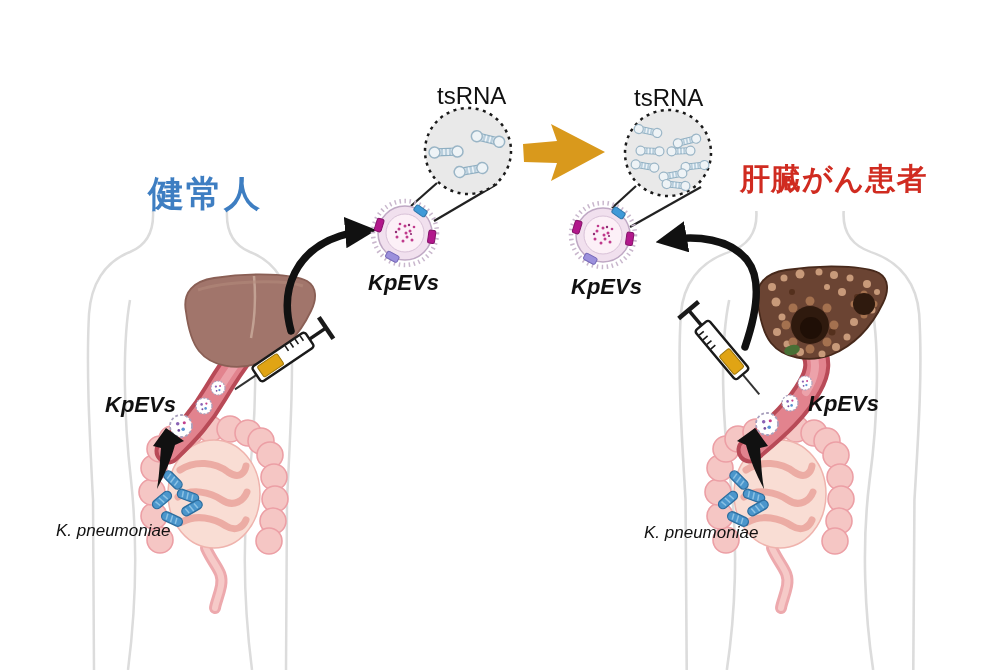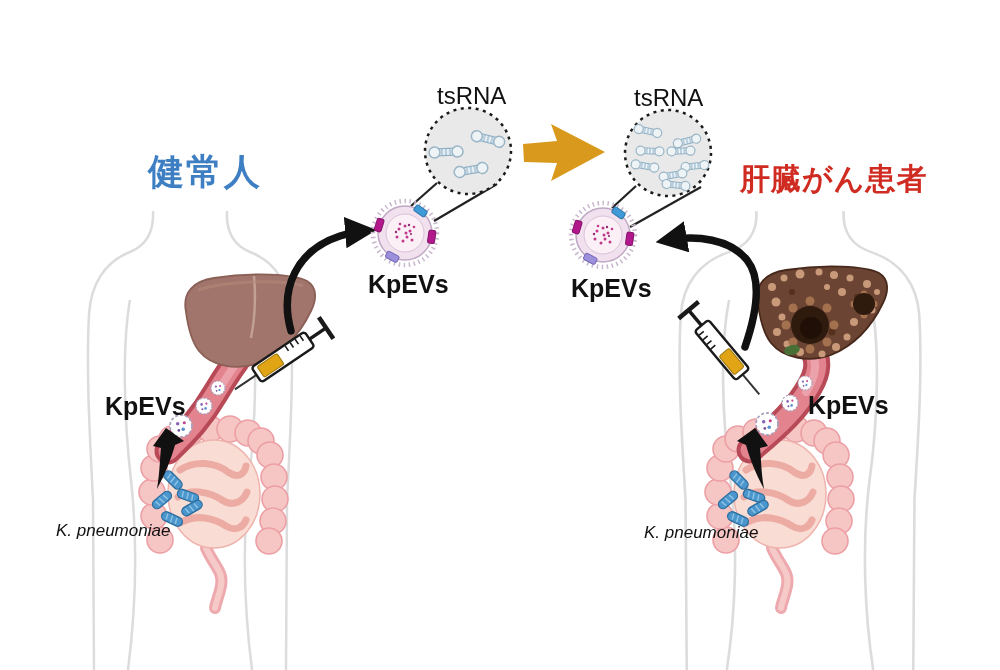--- a/index.html
+++ b/index.html
@@ -3,21 +3,21 @@
 <meta charset="utf-8">
 <style>
   html,body{margin:0;padding:0;background:#fff;}
   .stage{position:relative;width:1000px;height:670px;background:#ffffff;overflow:hidden;
          font-family:"Liberation Sans",sans-serif;}
   .stage svg{position:absolute;left:0;top:0;}
   .lbl{position:absolute;white-space:nowrap;color:#111;line-height:1;}
   .lbl-title-healthy{font-size:36px;font-weight:600;color:#3e7ec2;letter-spacing:2px;}
   .lbl-title-patient{font-size:30px;font-weight:600;color:#d02b20;letter-spacing:1px;}
   .lbl-tsrna{font-size:24px;font-weight:400;}
-  .lbl-kpevs{font-size:25px;font-weight:800;}
+  .lbl-kpevs{font-size:22px;font-weight:800;font-style:italic;}
   .lbl-bact{font-size:17px;font-weight:400;font-style:italic;}
 </style>
 </head>
 <body>
 
 <div class="stage">
 <svg width="1000" height="670" viewBox="0 0 1000 670">
   <defs>
     <marker id="ah" viewBox="0 0 10 10" refX="6" refY="5" markerWidth="4.2" markerHeight="4.2" orient="auto-start-reverse">
       <path d="M0,0 L10,5 L0,10 Z" fill="#111"></path>
@@ -259,21 +259,21 @@
       <circle cx="292" cy="312" r="11" fill="#2f1a0e"></circle>
     </g>
     <ellipse cx="220" cy="358" rx="8" ry="5" fill="#486f35" transform="rotate(-15 220 358)"></ellipse>
   </g>
 
   <use href="#syringe" transform="translate(722,350) rotate(-130)"></use>
 
   <path d="M 745,347 C 756,315 763,280 747,260 C 730,239 697,235 668,240" fill="none" stroke="#111" stroke-width="7.5" stroke-linecap="round" marker-end="url(#ah)"></path>
 </svg>
 
-  <div class="lbl lbl-title-healthy" style="left:148px;top:154px;">健常人</div>
+  <div class="lbl lbl-title-healthy" style="left:148px;top:176px;">健常人</div>
   <div class="lbl lbl-title-patient" style="left:740px;top:164px;">肝臓がん患者</div>
 
   <div class="lbl lbl-tsrna" style="left:437px;top:84px;">tsRNA</div>
   <div class="lbl lbl-tsrna" style="left:634px;top:86px;">tsRNA</div>
 
   <div class="lbl lbl-kpevs" style="left:368px;top:272px;">KpEVs</div>
   <div class="lbl lbl-kpevs" style="left:571px;top:276px;">KpEVs</div>
 
   <div class="lbl lbl-kpevs" style="left:105px;top:394px;">KpEVs</div>
   <div class="lbl lbl-kpevs" style="left:808px;top:393px;">KpEVs</div>

